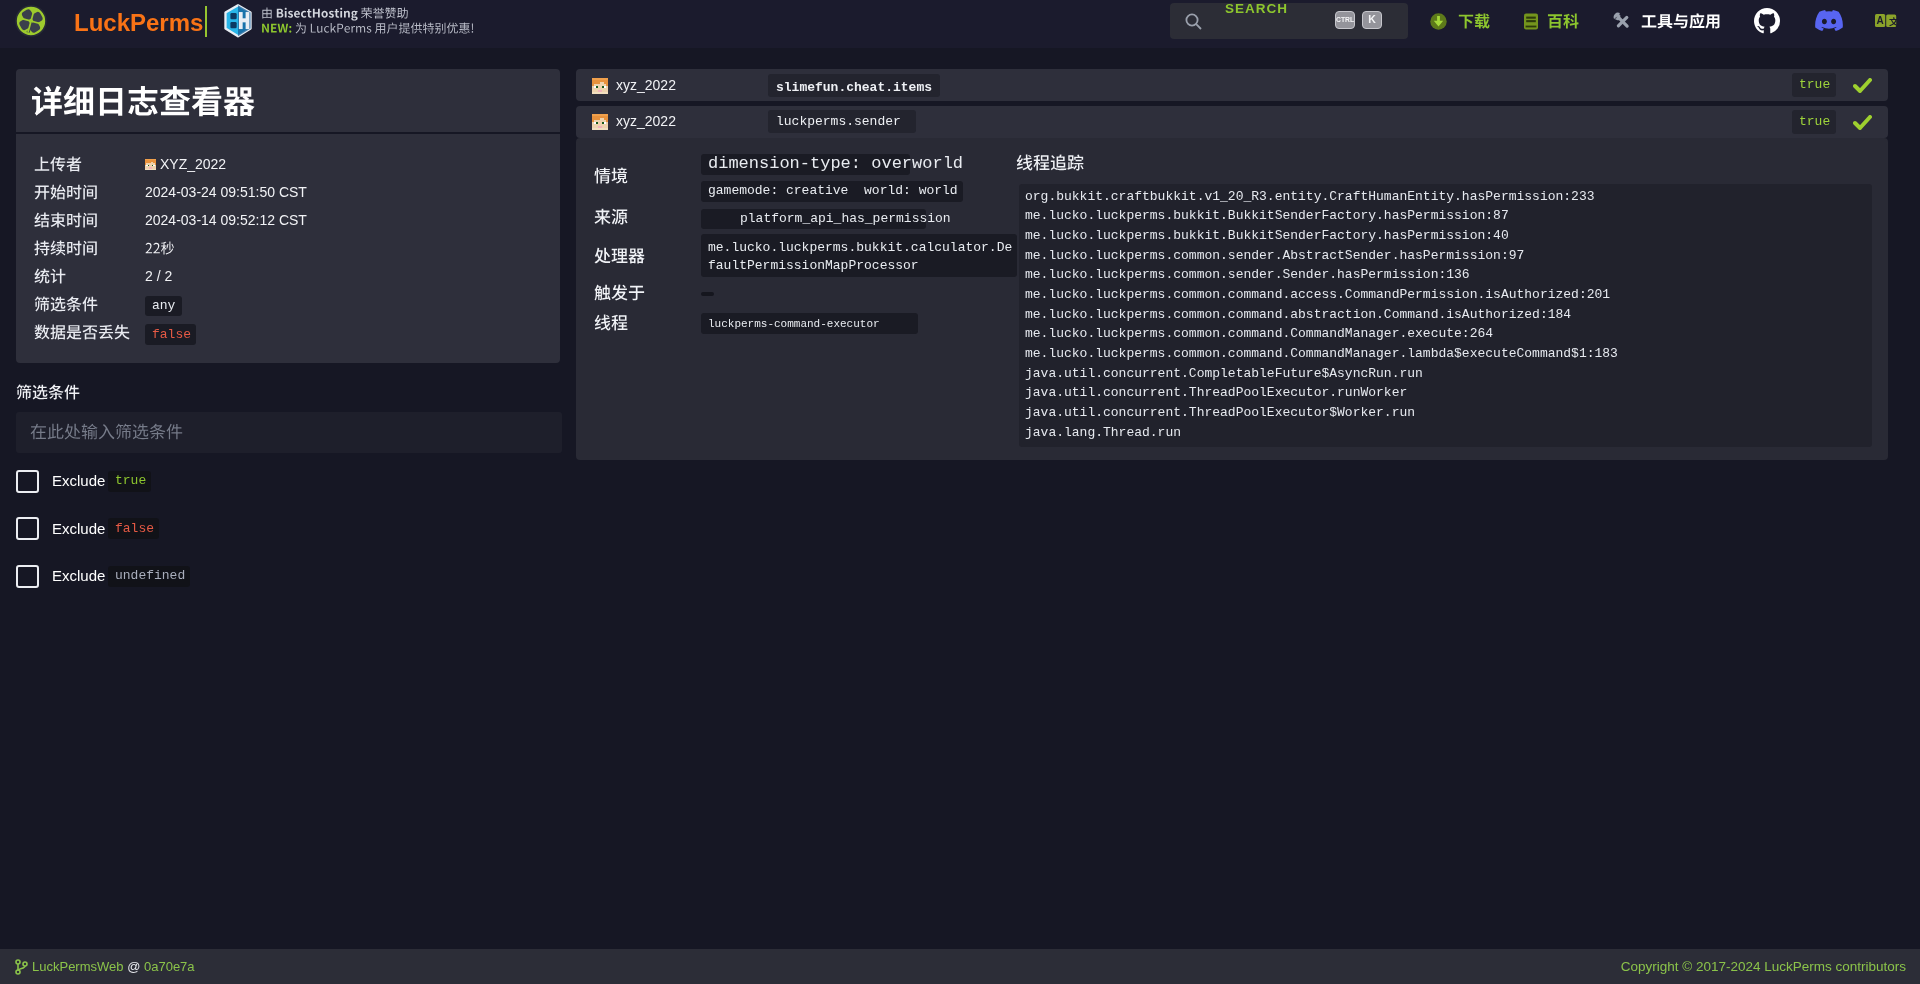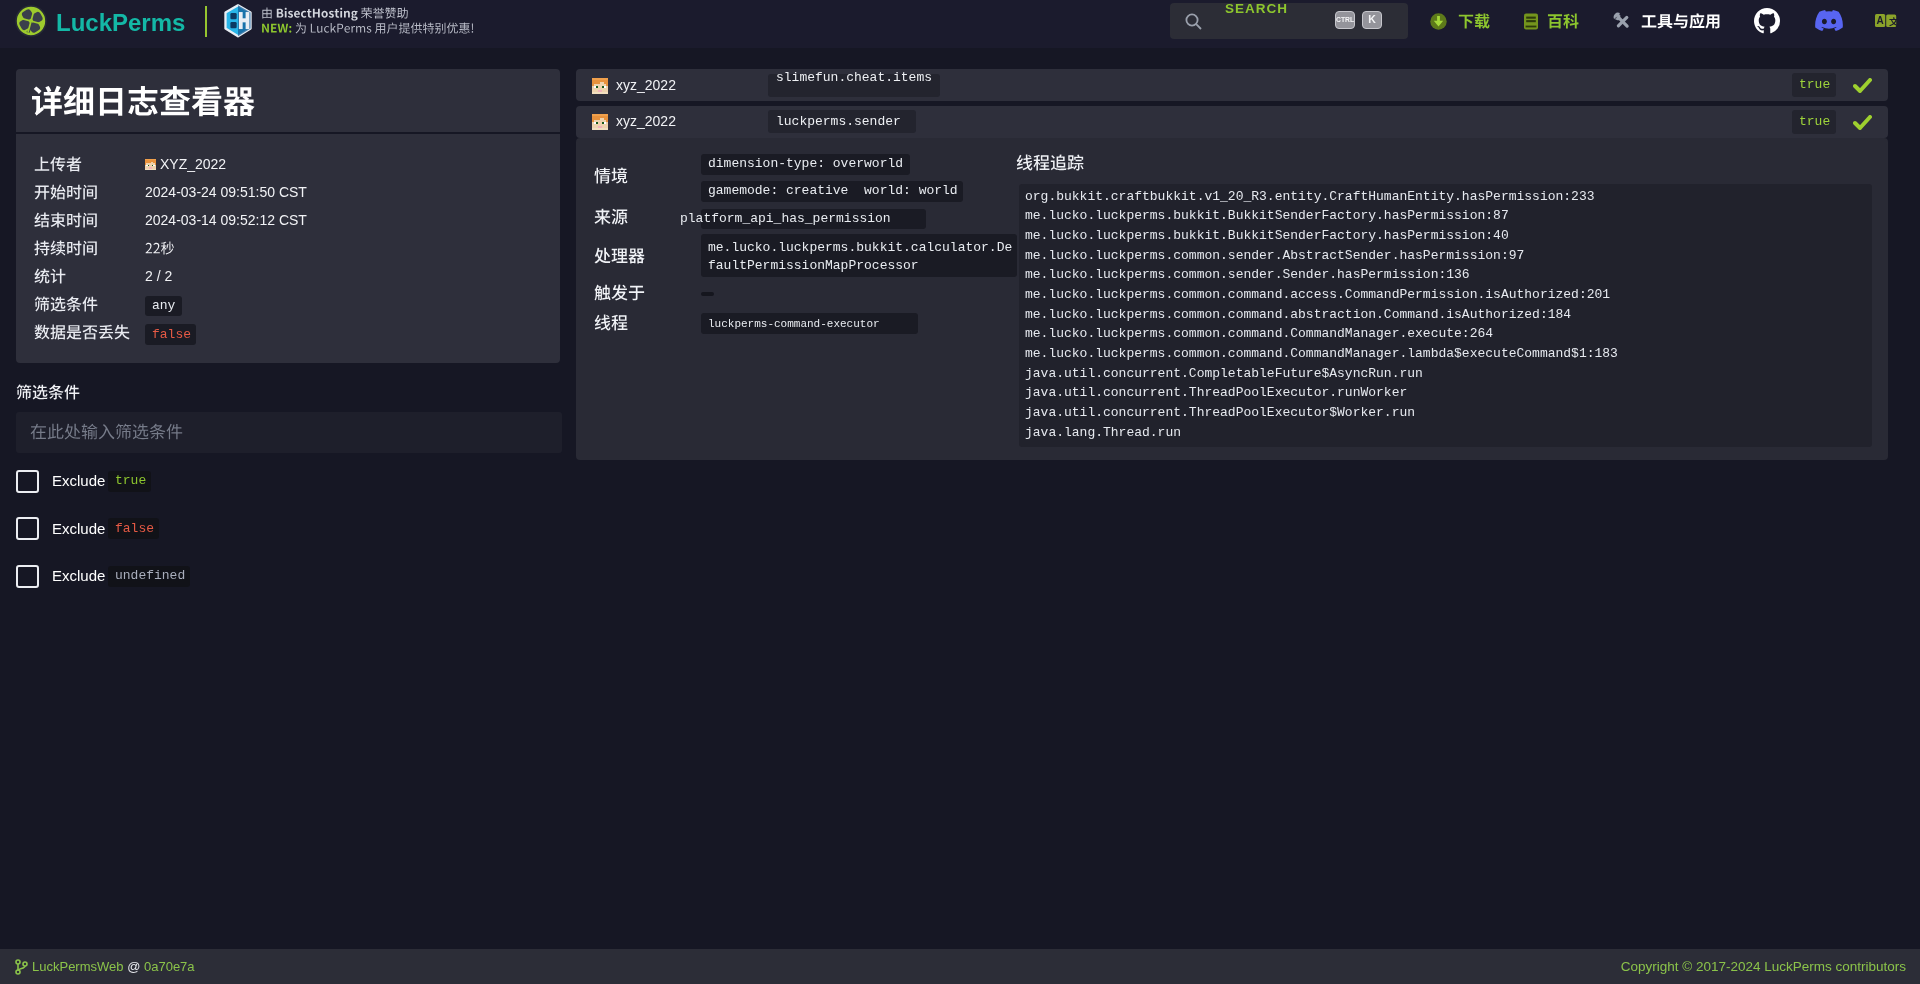--- a/index.html
+++ b/index.html
@@ -8,21 +8,21 @@
       <rect x="6.2" y="6.2" width="9.8" height="9.8" rx="3.1" transform="rotate(45 11.1 11.1)"></rect>
       <rect x="6.2" y="16.0" width="9.8" height="9.8" rx="3.1" transform="rotate(45 11.1 20.9)"></rect>
       <rect x="16.0" y="16.0" width="9.8" height="9.8" rx="3.1" transform="rotate(45 20.9 20.9)"></rect>
       <path d="M15.6 16 C17.6 20 17.2 23.5 14.2 27.8 L17.6 27.8 C18.4 23 18.2 20 16.6 15.6Z"></path>
       <g fill="#9ecb2d">
         <rect x="4" y="15.2" width="24" height="1.7" rx="0.8"></rect>
         <rect x="15.2" y="4" width="1.7" height="24" rx="0.8"></rect>
       </g>
     </g>
   </svg>
-<div style="position:absolute;left:56px;top:7.3px;height:32px;line-height:32px;font-family:'Liberation Sans',sans-serif;font-size:24px;color:#14b8a6;font-weight:700;white-space:pre">LuckPerms</div>
+<div style="position:absolute;left:74px;top:7.3px;height:32px;line-height:32px;font-family:'Liberation Sans',sans-serif;font-size:24px;color:#f97316;font-weight:700;white-space:pre">LuckPerms</div>
 <div class="abs" style="left:205px;top:6px;width:2px;height:31px;background:#96c52f"></div>
 <svg class="abs" style="left:222px;top:4px" width="32" height="34" viewBox="0 0 33 38">
     <polygon points="16.5,1.5 30.5,9.5 30.5,27.5 16.5,36 2.5,27.5 2.5,9.5" fill="#29b5e8" stroke="#e8eef4" stroke-width="2.6" stroke-linejoin="round"></polygon>
     <polygon points="16.5,1.5 30.5,9.5 30.5,27.5 16.5,36" fill="#135d97" opacity="0.75"></polygon>
     <rect x="8" y="10" width="7" height="7" rx="1.4" fill="#0c3a63"></rect>
     <rect x="8" y="20" width="7" height="7" rx="1.4" fill="#0c3a63"></rect>
     <rect x="17.5" y="9" width="4.2" height="19" fill="#e8eef4"></rect>
     <rect x="21" y="16" width="5.5" height="4.5" fill="#e8eef4"></rect>
     <rect x="25" y="9" width="4.2" height="19" fill="#e8eef4"></rect>
   </svg>
@@ -265,21 +265,21 @@
     <rect x="2.00" y="14.00" width="2.00" height="2.00" fill="#f2dfc0"></rect>
     <rect x="4.00" y="14.00" width="2.00" height="2.00" fill="#f2dfc0"></rect>
     <rect x="6.00" y="14.00" width="2.00" height="2.00" fill="#f2dfc0"></rect>
     <rect x="8.00" y="14.00" width="2.00" height="2.00" fill="#f2dfc0"></rect>
     <rect x="10.00" y="14.00" width="2.00" height="2.00" fill="#f2dfc0"></rect>
     <rect x="12.00" y="14.00" width="2.00" height="2.00" fill="#f2dfc0"></rect>
     <rect x="14.00" y="14.00" width="2.00" height="2.00" fill="#f2dfc0"></rect>
   </svg>
 <div style="position:absolute;left:616px;top:75.7px;height:19px;line-height:19px;font-family:'Liberation Sans',sans-serif;font-size:14px;color:#f2f3f6;font-weight:400;white-space:pre">xyz_2022</div>
 <div class="abs" style="left:768px;top:73.7px;width:172px;height:23px;background:#23242e;border-radius:3px"></div>
-<div style="position:absolute;left:776px;top:69px;height:18px;line-height:18px;font-family:'Liberation Mono',monospace;font-size:13px;color:#eef0f4;font-weight:400;white-space:pre">slimefun.cheat.items</div>
+<div style="position:absolute;left:776px;top:79px;height:18px;line-height:18px;font-family:'Liberation Mono',monospace;font-size:13px;color:#eef0f4;font-weight:700;white-space:pre">slimefun.cheat.items</div>
 <div class="abs" style="left:1792px;top:73.4px;width:44px;height:23.5px;background:#23242e;border-radius:3px"></div>
 <div style="position:absolute;left:1799px;top:76.2px;height:18px;line-height:18px;font-family:'Liberation Mono',monospace;font-size:13px;color:#9ed43b;font-weight:400;white-space:pre">true</div>
 <svg class="abs" style="left:1853px;top:78px" width="19" height="15" viewBox="0 0 19 15">
     <path d="M2 8 L7 13 L17 2" fill="none" stroke="#9ed02f" stroke-width="4" stroke-linecap="round" stroke-linejoin="round"></path>
   </svg>
 <div class="abs" style="left:576px;top:105.6px;width:1312px;height:32.4px;background:#2e2f3b;border-radius:4px"></div>
 <svg class="abs" style="left:592px;top:114.1px" width="16" height="16" viewBox="0 0 16 16" shape-rendering="crispEdges">
     <rect x="0.00" y="0.00" width="2.00" height="2.00" fill="#f0a04c"></rect>
     <rect x="2.00" y="0.00" width="2.00" height="2.00" fill="#f0a04c"></rect>
     <rect x="4.00" y="0.00" width="2.00" height="2.00" fill="#f0a04c"></rect>
@@ -363,25 +363,25 @@
 <svg width="51" height="20" viewBox="0 0 51 20" style="position:absolute;left:594px;top:246.9px">
     <path transform="matrix(0.0170 0 0 -0.0170 0 15.0)" fill="#f0f2f6" d="M412 598C395 471 365 366 324 280C288 343 257 421 233 519L258 598ZM210 841C182 644 122 451 46 348C71 336 105 311 123 295C145 324 165 359 184 399C209 317 239 248 274 192C210 99 128 33 29 -13C53 -28 92 -65 108 -87C197 -42 273 21 335 108C455 -26 611 -58 781 -58H935C940 -31 957 18 972 41C929 40 820 40 786 40C638 40 496 67 387 191C453 313 498 471 519 672L456 689L438 686H282C293 730 302 774 310 819ZM604 843V102H705V502C766 426 829 341 861 283L945 334C901 408 807 521 733 604L705 588V843ZM1492 534H1624V424H1492ZM1705 534H1834V424H1705ZM1492 719H1624V610H1492ZM1705 719H1834V610H1705ZM1323 34V-52H1970V34H1712V154H1937V240H1712V343H1924V800H1406V343H1616V240H1397V154H1616V34ZM1030 111 1053 14C1144 44 1262 84 1371 121L1355 211L1250 177V405H1347V492H1250V693H1362V781H1041V693H1160V492H1051V405H1160V149C1112 134 1067 121 1030 111ZM2210 721H2354V602H2210ZM2634 721H2788V602H2634ZM2610 483C2648 469 2693 446 2726 425H2466C2486 454 2503 484 2518 514L2444 527V801H2125V521H2418C2403 489 2383 457 2357 425H2049V341H2274C2210 287 2128 239 2026 201C2044 185 2068 150 2077 128L2125 149V-84H2212V-57H2353V-78H2444V228H2267C2318 263 2361 301 2399 341H2578C2616 300 2661 261 2711 228H2549V-84H2636V-57H2788V-78H2880V143L2918 130C2931 154 2957 189 2978 206C2875 232 2770 281 2696 341H2952V425H2778L2807 455C2779 477 2730 503 2685 521H2879V801H2547V521H2649ZM2212 25V146H2353V25ZM2636 25V146H2788V25Z"></path>
   </svg>
 <svg width="51" height="20" viewBox="0 0 51 20" style="position:absolute;left:594px;top:283.9px">
     <path transform="matrix(0.0170 0 0 -0.0170 0 15.0)" fill="#f0f2f6" d="M249 517V412H178V517ZM318 517H391V412H318ZM175 589C190 617 204 647 217 678H323C312 648 299 616 286 589ZM181 845C151 724 97 605 27 530C47 517 83 488 98 473L100 475V323C100 211 95 62 34 -44C53 -52 89 -73 103 -85C142 -17 161 72 170 160H249V-53H318V160H391V17C391 8 389 5 381 5C374 5 353 5 329 6C340 -15 352 -49 354 -71C394 -71 420 -69 440 -55C461 -42 466 -18 466 15V589H369C391 631 413 679 429 722L374 757L360 753H245C253 777 261 801 267 826ZM249 343V232H176C177 264 178 295 178 323V343ZM318 343H391V232H318ZM662 841V658H508V269H664V71L476 51L492 -40C595 -28 734 -10 870 10C879 -22 887 -52 891 -76L972 -48C959 22 915 134 870 221L795 197C811 164 827 128 841 91L759 82V269H921V658H760V841ZM584 579H672V349H584ZM751 579H841V349H751ZM1671 791C1712 745 1767 681 1793 644L1870 694C1842 731 1785 792 1744 835ZM1140 514C1149 526 1187 533 1246 533H1382C1317 331 1207 173 1025 69C1048 52 1082 15 1095 -6C1221 68 1315 163 1384 279C1421 215 1465 159 1516 110C1434 57 1339 19 1239 -4C1257 -24 1279 -61 1289 -86C1399 -56 1503 -13 1592 48C1680 -15 1785 -59 1911 -86C1924 -60 1950 -21 1971 -1C1854 20 1753 57 1669 108C1754 185 1821 284 1862 411L1796 441L1778 437H1460C1472 468 1482 500 1492 533H1937V623H1516C1531 689 1543 758 1553 832L1448 849C1438 769 1425 694 1408 623H1244C1271 676 1299 740 1317 802L1216 819C1198 741 1160 662 1148 641C1135 619 1123 605 1109 600C1119 578 1134 533 1140 514ZM1590 165C1529 216 1480 276 1443 345H1729C1695 275 1647 215 1590 165ZM2122 776V682H2460V450H2053V356H2460V46C2460 25 2451 19 2430 19C2407 18 2329 17 2250 20C2266 -7 2284 -51 2290 -80C2391 -80 2460 -77 2502 -62C2544 -46 2560 -18 2560 45V356H2948V450H2560V682H2879V776Z"></path>
   </svg>
 <svg width="34" height="20" viewBox="0 0 34 20" style="position:absolute;left:594px;top:313.9px">
     <path transform="matrix(0.0170 0 0 -0.0170 0 15.0)" fill="#f0f2f6" d="M51 62 71 -29C165 1 286 40 402 78L388 156C263 120 135 82 51 62ZM705 779C751 754 811 714 841 686L897 744C867 770 806 807 760 830ZM73 419C88 427 112 432 219 445C180 389 145 345 127 327C96 289 74 266 50 261C61 237 75 195 79 177C102 190 139 200 387 250C385 269 386 305 389 329L208 298C281 384 352 486 412 589L334 638C315 601 294 563 272 528L164 519C223 600 279 702 320 800L232 842C194 725 123 599 101 567C79 534 62 512 42 507C53 482 68 437 73 419ZM876 350C840 294 793 242 738 196C725 244 713 299 704 360L948 406L933 489L692 445C688 481 684 520 681 559L921 596L905 679L676 645C673 710 671 778 672 847H579C579 774 581 702 585 631L432 608L448 523L590 545C593 505 597 466 601 428L412 393L427 308L613 343C625 267 640 198 658 138C575 84 479 40 378 10C400 -11 424 -44 436 -68C526 -36 612 5 690 55C730 -31 783 -82 851 -82C925 -82 952 -50 968 67C947 77 918 97 899 119C895 34 885 9 861 9C826 9 794 46 767 110C842 169 906 236 955 313ZM1549 724H1821V559H1549ZM1461 804V479H1913V804ZM1449 217V136H1636V24H1384V-60H1966V24H1730V136H1921V217H1730V321H1944V403H1426V321H1636V217ZM1352 832C1277 797 1149 768 1037 750C1048 730 1060 698 1064 677C1107 683 1154 690 1200 699V563H1045V474H1187C1149 367 1086 246 1025 178C1040 155 1062 116 1071 90C1117 147 1162 233 1200 324V-83H1292V333C1322 292 1355 244 1370 217L1425 291C1405 315 1319 404 1292 427V474H1410V563H1292V720C1337 731 1380 744 1417 759Z"></path>
   </svg>
 <div class="abs" style="left:701px;top:154px;width:209px;height:20.5px;background:#1a1b24;border-radius:3px"></div>
-<div style="position:absolute;left:708px;top:155.3px;height:18px;line-height:18px;font-family:'Liberation Mono',monospace;font-size:13px;color:#e9ecf1;font-weight:400;white-space:pre">dimension-type: overworld</div>
+<div style="position:absolute;left:708px;top:155.3px;height:18px;line-height:18px;font-family:'Liberation Mono',monospace;font-size:17px;color:#e9ecf1;font-weight:400;white-space:pre">dimension-type: overworld</div>
 <div class="abs" style="left:701px;top:181px;width:262px;height:20.5px;background:#1a1b24;border-radius:3px"></div>
 <div style="position:absolute;left:708px;top:182.3px;height:18px;line-height:18px;font-family:'Liberation Mono',monospace;font-size:13px;color:#e9ecf1;font-weight:400;white-space:pre">gamemode: creative  world: world</div>
 <div class="abs" style="left:701px;top:208.5px;width:225px;height:20.5px;background:#1a1b24;border-radius:3px"></div>
-<div style="position:absolute;left:680px;top:209.8px;height:18px;line-height:18px;font-family:'Liberation Mono',monospace;font-size:13px;color:#e9ecf1;font-weight:400;white-space:pre">platform_api_has_permission</div>
+<div style="position:absolute;left:740px;top:209.8px;height:18px;line-height:18px;font-family:'Liberation Mono',monospace;font-size:13px;color:#e9ecf1;font-weight:400;white-space:pre">platform_api_has_permission</div>
 <div class="abs" style="left:701px;top:233.5px;width:316px;height:43.5px;background:#1a1b24;border-radius:3px"></div>
 <div class="abs" style="left:708px;top:238.6px;font-family:'Liberation Mono',monospace;font-size:13px;line-height:18.2px;color:#e9ecf1;white-space:pre">me.lucko.luckperms.bukkit.calculator.De
 faultPermissionMapProcessor</div>
 <div class="abs" style="left:701px;top:291.5px;width:13px;height:4px;background:#15161e;border-radius:2px"></div>
 <div class="abs" style="left:701px;top:312.5px;width:217px;height:21.5px;background:#1a1b24;border-radius:3px"></div>
 <div style="position:absolute;left:708px;top:314.5px;height:18px;line-height:18px;font-family:'Liberation Mono',monospace;font-size:11px;color:#e9ecf1;font-weight:400;white-space:pre">luckperms-command-executor</div>
 <svg width="68" height="20" viewBox="0 0 68 20" style="position:absolute;left:1016px;top:153.5px">
     <path transform="matrix(0.0170 0 0 -0.0170 0 15.0)" fill="#f0f2f6" d="M51 62 71 -29C165 1 286 40 402 78L388 156C263 120 135 82 51 62ZM705 779C751 754 811 714 841 686L897 744C867 770 806 807 760 830ZM73 419C88 427 112 432 219 445C180 389 145 345 127 327C96 289 74 266 50 261C61 237 75 195 79 177C102 190 139 200 387 250C385 269 386 305 389 329L208 298C281 384 352 486 412 589L334 638C315 601 294 563 272 528L164 519C223 600 279 702 320 800L232 842C194 725 123 599 101 567C79 534 62 512 42 507C53 482 68 437 73 419ZM876 350C840 294 793 242 738 196C725 244 713 299 704 360L948 406L933 489L692 445C688 481 684 520 681 559L921 596L905 679L676 645C673 710 671 778 672 847H579C579 774 581 702 585 631L432 608L448 523L590 545C593 505 597 466 601 428L412 393L427 308L613 343C625 267 640 198 658 138C575 84 479 40 378 10C400 -11 424 -44 436 -68C526 -36 612 5 690 55C730 -31 783 -82 851 -82C925 -82 952 -50 968 67C947 77 918 97 899 119C895 34 885 9 861 9C826 9 794 46 767 110C842 169 906 236 955 313ZM1549 724H1821V559H1549ZM1461 804V479H1913V804ZM1449 217V136H1636V24H1384V-60H1966V24H1730V136H1921V217H1730V321H1944V403H1426V321H1636V217ZM1352 832C1277 797 1149 768 1037 750C1048 730 1060 698 1064 677C1107 683 1154 690 1200 699V563H1045V474H1187C1149 367 1086 246 1025 178C1040 155 1062 116 1071 90C1117 147 1162 233 1200 324V-83H1292V333C1322 292 1355 244 1370 217L1425 291C1405 315 1319 404 1292 427V474H1410V563H1292V720C1337 731 1380 744 1417 759ZM2068 762C2121 714 2186 647 2214 602L2290 660C2258 703 2192 767 2139 812ZM2388 742V92H2898V387H2479V471H2862V742H2647L2687 836L2580 851C2574 819 2562 777 2550 742ZM2479 664H2770V550H2479ZM2479 308H2806V170H2479ZM2272 493H2043V405H2181V97C2137 80 2088 45 2043 3L2101 -80C2147 -24 2197 27 2229 27C2248 27 2278 1 2315 -21C2379 -58 2461 -67 2580 -67C2686 -67 2861 -62 2949 -56C2950 -31 2965 14 2976 38C2869 24 2696 17 2583 17C2476 17 2388 22 2328 58C2304 72 2287 84 2272 93ZM3508 542V460H3862V542ZM3507 221C3474 151 3422 76 3370 25C3391 12 3425 -14 3441 -29C3493 28 3552 116 3591 195ZM3780 188C3825 122 3874 33 3894 -22L3975 14C3953 70 3901 155 3856 219ZM3156 722H3295V567H3156ZM3420 360V277H3646V14C3646 3 3642 0 3629 0C3618 -1 3578 -1 3536 0C3547 -23 3559 -57 3562 -81C3625 -82 3668 -81 3698 -68C3727 -54 3735 -31 3735 12V277H3961V360ZM3598 826C3612 795 3627 757 3638 723H3423V544H3510V642H3860V544H3949V723H3739C3726 760 3705 809 3686 849ZM3027 53 3051 -37C3150 -6 3281 33 3404 72L3391 153L3287 123V280H3394V363H3287V486H3381V803H3075V486H3211V101L3151 85V401H3076V65Z"></path>
   </svg>
 <div class="abs" style="left:1019px;top:184px;width:853px;height:263px;background:#21222c;border-radius:3px"></div>

